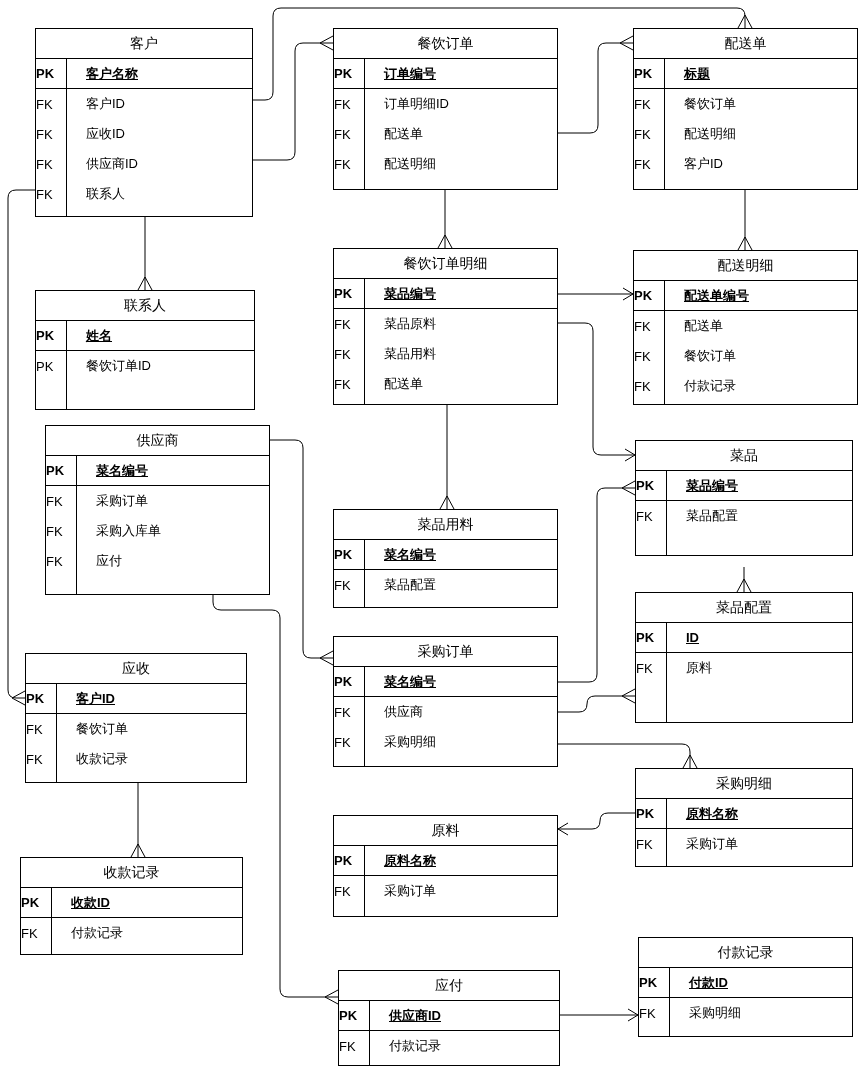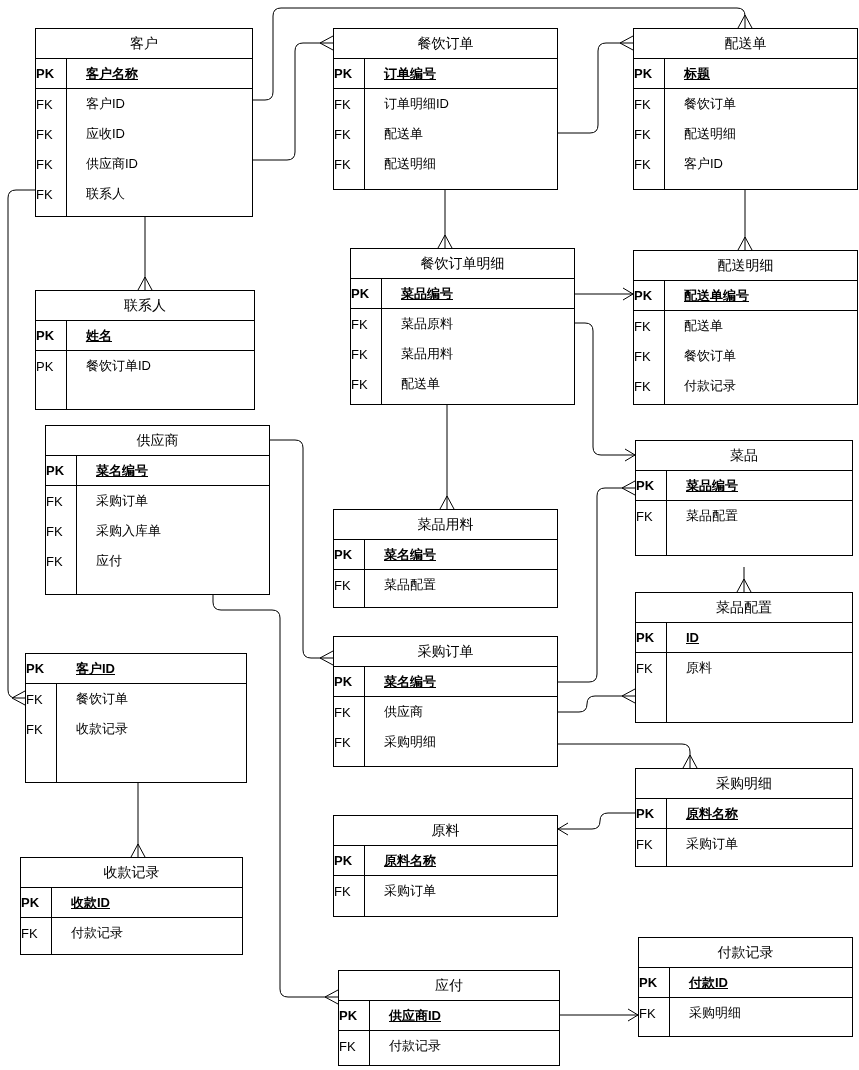--- a/index.html
+++ b/index.html
@@ -14,21 +14,21 @@
   .e-row{height:30px;display:flex;align-items:center;font-size:13px;}
   .e-pkrow{height:29px;border-bottom:1px solid #000;}
   .e-key{flex:0 0 30px;width:30px;text-align:left;}
   .e-val{padding-left:20px;white-space:nowrap;}
   .e-pkrow .e-key{font-weight:bold;}
   .e-pkrow .e-val{font-weight:bold;text-decoration:underline;}
   
   .e0{left:35px;top:28px;width:218px;height:189px;}
   .e1{left:333px;top:28px;width:225px;height:162px;}
   .e2{left:633px;top:28px;width:225px;height:162px;}
-  .e3{left:350px;top:248px;width:225px;height:157px;}
+  .e3{left:333px;top:248px;width:225px;height:157px;}
   .e4{left:633px;top:250px;width:225px;height:155px;}
   .e5{left:35px;top:290px;width:220px;height:120px;}
   .e6{left:45px;top:425px;width:225px;height:170px;}
   .e7{left:635px;top:440px;width:218px;height:116px;}
   .e8{left:635px;top:592px;width:218px;height:131px;}
   .e9{left:333px;top:509px;width:225px;height:99px;}
   .e10{left:333px;top:636px;width:225px;height:131px;}
   .e11{left:25px;top:653px;width:222px;height:130px;}
   .e12{left:20px;top:857px;width:223px;height:98px;}
   .e13{left:333px;top:815px;width:225px;height:102px;}
@@ -253,20 +253,21 @@
       <span class="e-key">FK</span>
       <span class="e-val">供应商</span>
     </div>
     <div class="e-row">
       <span class="e-key">FK</span>
       <span class="e-val">采购明细</span>
     </div>
   </div>
 
   <div class="entity e11">
+    <div class="e-title">应收</div>
     <div class="e-row e-pkrow">
       <span class="e-key">PK</span>
       <span class="e-val">客户ID</span>
     </div>
     <div class="e-row">
       <span class="e-key">FK</span>
       <span class="e-val">餐饮订单</span>
     </div>
     <div class="e-row">
       <span class="e-key">FK</span>

